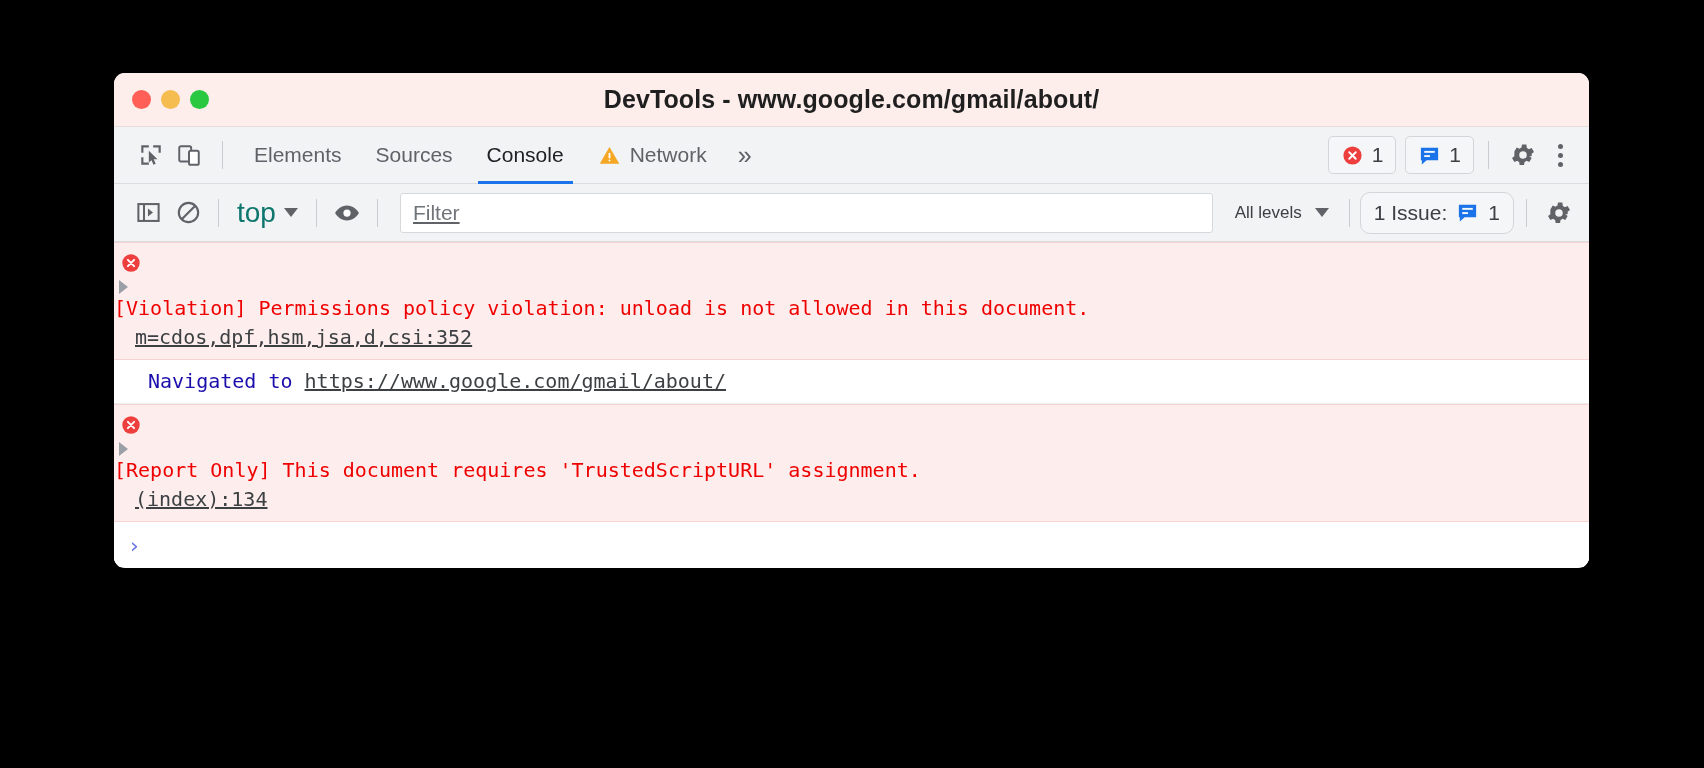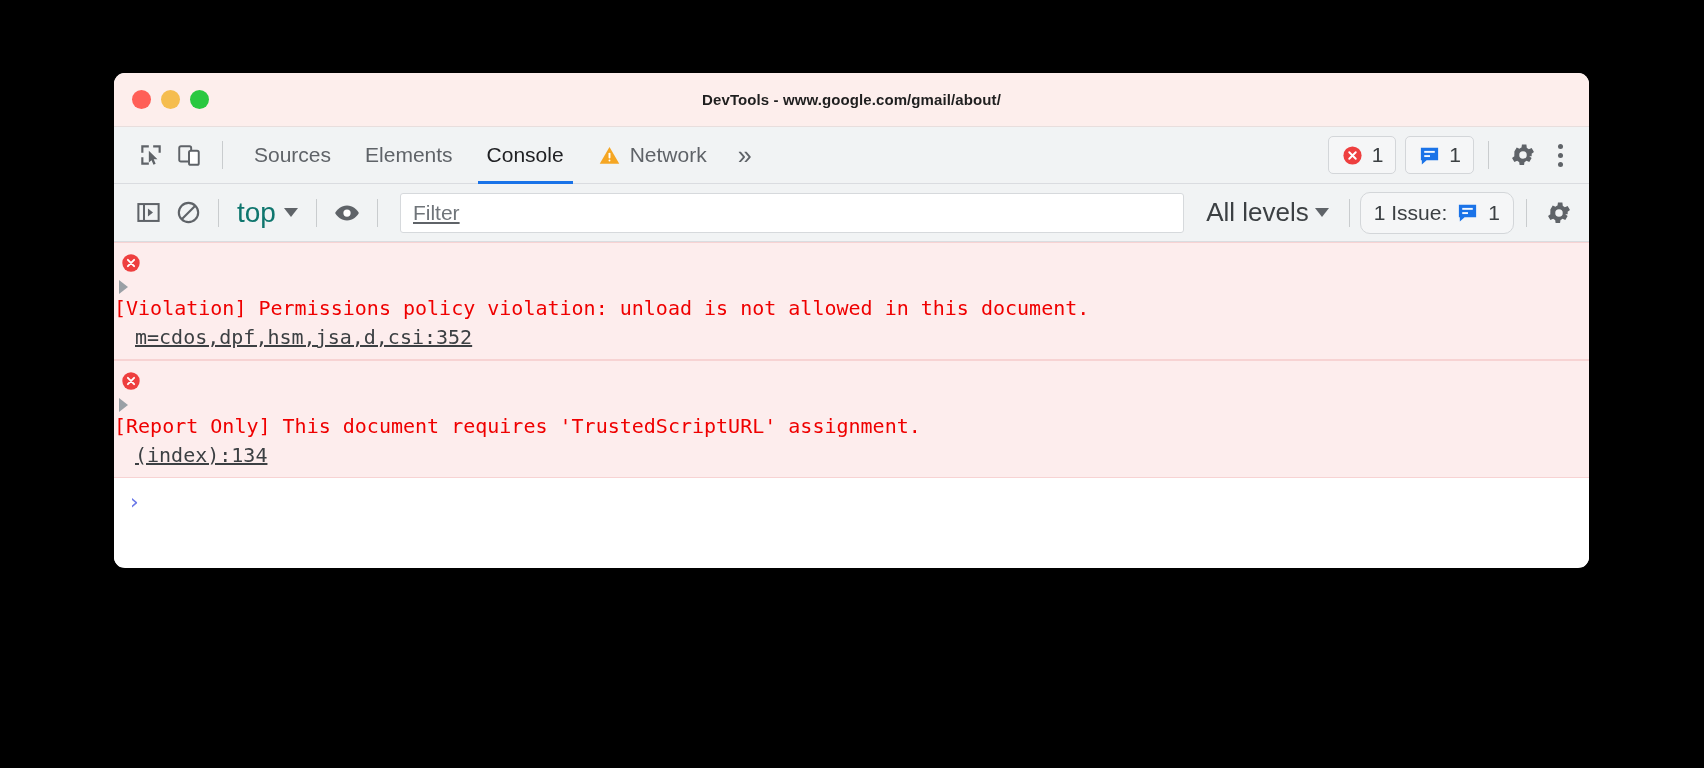--- a/index.html
+++ b/index.html
@@ -51,21 +51,21 @@
     height: 19px;
     border-radius: 50%;
   }
   .dot.red { background: #ff5f57; }
   .dot.yellow { background: #f5bd4f; }
   .dot.green { background: #29c840; }
   .win-title {
     position: absolute;
     left: 0; right: 0;
     text-align: center;
-    font-size: 15px;
+    font-size: 25px;
     font-weight: bold;
     color: #1f1f1f;
     letter-spacing: 0.1px;
     pointer-events: none;
   }
 
   
   .tabbar {
     display: flex;
     align-items: center;
@@ -192,22 +192,22 @@
     color: #5f6368;
     padding: 0 12px;
     box-sizing: border-box;
     font-family: "Liberation Sans", sans-serif;
     outline: none;
     min-width: 40px;
     text-decoration: underline;
   }
   .filter-input::placeholder { color: #70757a; opacity: 1; }
   .levels {
-    display: flex; align-items: center; gap: 6px;
-    font-size: 26px; color: #3c4043;
+    display: flex; align-items: center; gap: 13px;
+    font-size: 17px; color: #3c4043;
     padding: 0 10px; height: 40px;
     flex: none;
   }
   .issues-pill {
     display: flex; align-items: center; gap: 9px;
     height: 40px; padding: 0 13px;
     border: 1px solid #d3d6d9;
     border-radius: 10px;
     background: #f5f6f7;
     font-size: 21px; color: #3c4043;
@@ -332,25 +332,25 @@
       <div class="tb-icon">
         <svg width="26" height="26" viewBox="0 0 24 24">
           <rect x="3" y="4" width="11" height="14" rx="1.5" fill="none" stroke="#5f6368" stroke-width="1.8"></rect>
           <rect x="12" y="8" width="9" height="13" rx="1.5" fill="#ffffff" stroke="#5f6368" stroke-width="1.8"></rect>
         </svg>
       </div>
 
       <div class="vsep"></div>
 
       <div class="tab">
+        <span>Elements</span>
+      </div>
+
+      <div class="tab">
         <span>Sources</span>
-      </div>
-
-      <div class="tab">
-        <span>Elements</span>
       </div>
 
       <div class="tab active">
         <span>Console</span>
       </div>
 
       <div class="tab">
         <svg width="23" height="23" viewBox="0 0 24 24">
           <path d="M12 3.2L22.2 20.6H1.8L12 3.2z" fill="#f5a623"></path>
           <rect x="11" y="9" width="2" height="6" rx="1" fill="#ffffff"></rect>
@@ -468,20 +468,24 @@
             <path d="M8.6 8.6l6.8 6.8M15.4 8.6l-6.8 6.8" stroke="#ffffff" stroke-width="2.1" stroke-linecap="round"></path>
           </svg>
         </div>
         <div class="disclosure">
             <span></span>
           </div>
         <div class="msg-text err">[Violation] Permissions policy violation: unload is not allowed in this document.</div>
         <a class="src-link" href="#">m=cdos,dpf,hsm,jsa,d,csi:352</a>
       </div>
 
+      <div class="msg nav">
+        <div class="msg-icon"></div>
+        <div class="msg-text nav-text"><span>Navigated to </span><a class="navlink" href="#">https://www.google.com/gmail/about/</a></div>
+      </div>
 
       <div class="msg error">
         <div class="msg-icon">
           <svg width="22" height="22" viewBox="0 0 24 24">
             <circle cx="12" cy="12" r="9.5" fill="#ee3f3f"></circle>
             <path d="M8.6 8.6l6.8 6.8M15.4 8.6l-6.8 6.8" stroke="#ffffff" stroke-width="2.1" stroke-linecap="round"></path>
           </svg>
         </div>
         <div class="disclosure">
             <span></span>

